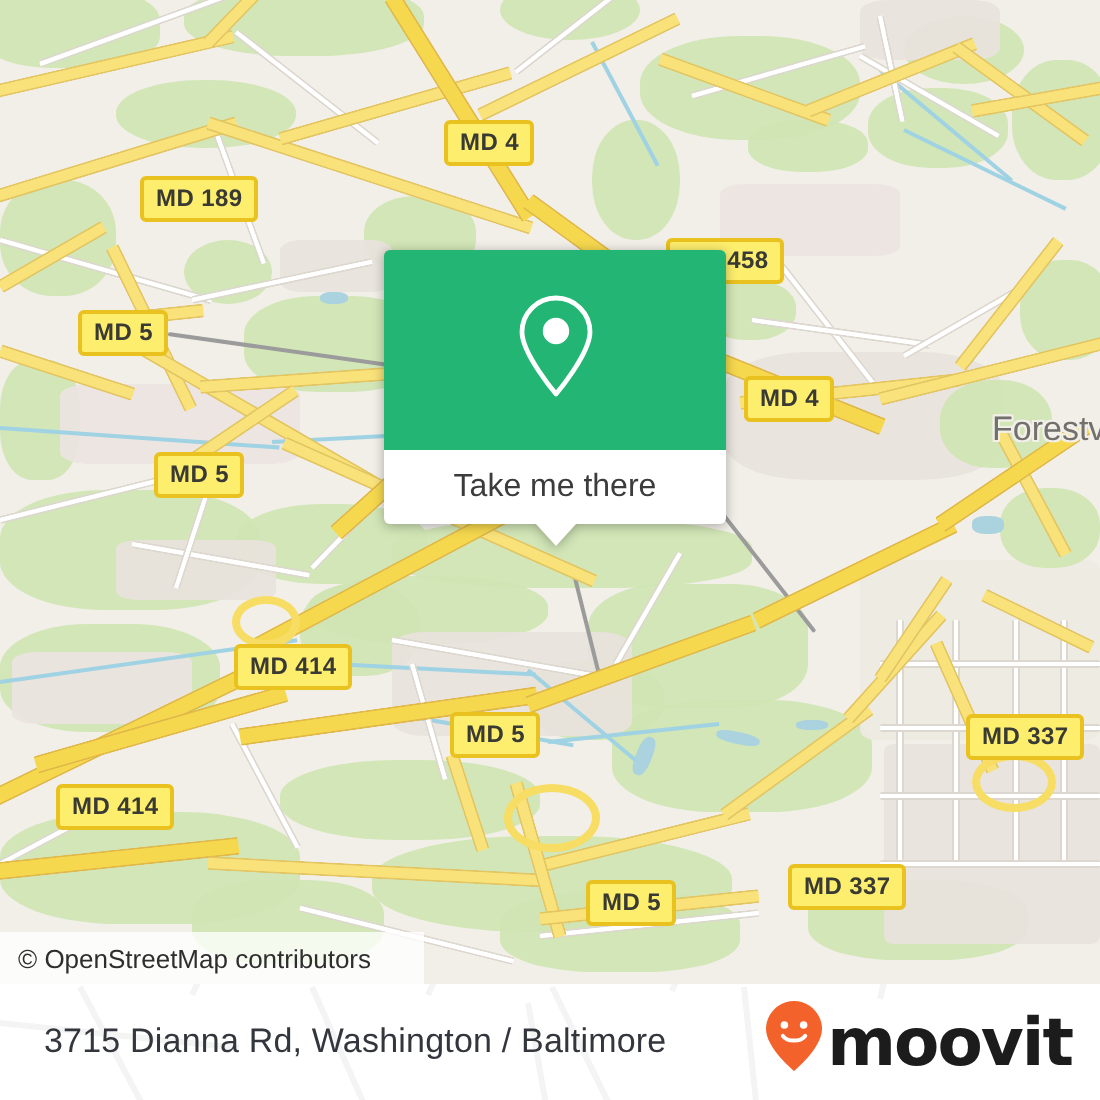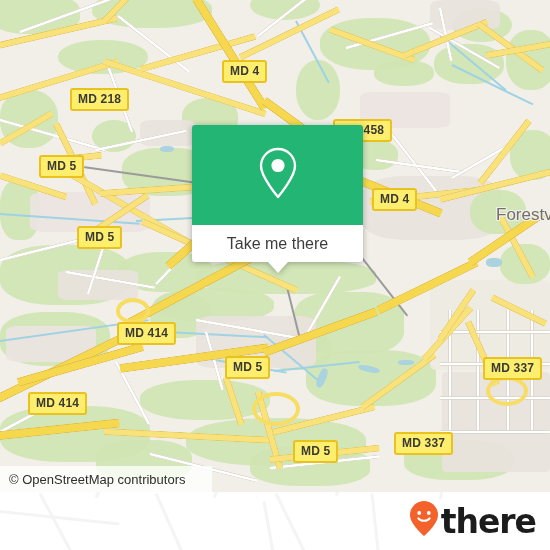--- a/index.html
+++ b/index.html
@@ -345,21 +345,21 @@
     <div class="road primary" style="left:258px;top:388px;width:80px;transform:rotate(74deg);"></div>
     <div class="road primary" style="left:270px;top:456px;width:110px;transform:rotate(-6deg);"></div>
     <div class="road primary" style="left:226px;top:374px;width:50px;transform:rotate(72deg);"></div>
     <div class="road primary" style="left:468px;top:318px;width:70px;transform:rotate(66deg);"></div>
     <div class="road primary" style="left:492px;top:294px;width:60px;transform:rotate(26deg);"></div>
     <div class="road primary" style="left:252px;top:392px;width:40px;border-radius:50%;height:26px;border:4px solid #f7dd63;background:transparent;"></div>
     <div class="road primary" style="left:486px;top:376px;width:34px;border-radius:50%;height:22px;border:4px solid #f7dd63;background:transparent;"></div>
     <div class="road primary" style="left:116px;top:298px;width:26px;border-radius:50%;height:18px;border:4px solid #f7dd63;background:transparent;"></div>
 
     <div class="shield" style="left:222px;top:60px;">MD 4</div>
-    <div class="shield" style="left:70px;top:88px;">MD 218</div>
+    <div class="shield" style="left:70px;top:88px;">MD 189</div>
     <div class="shield" style="left:333px;top:119px;">MD 458</div>
     <div class="shield" style="left:39px;top:155px;">MD 5</div>
     <div class="shield" style="left:372px;top:188px;">MD 4</div>
     <div class="shield" style="left:77px;top:226px;">MD 5</div>
     <div class="shield" style="left:117px;top:322px;">MD 414</div>
     <div class="shield" style="left:225px;top:356px;">MD 5</div>
     <div class="shield" style="left:483px;top:357px;">MD 337</div>
     <div class="shield" style="left:28px;top:392px;">MD 414</div>
     <div class="shield" style="left:394px;top:432px;">MD 337</div>
     <div class="shield" style="left:293px;top:440px;">MD 5</div>
@@ -391,27 +391,28 @@
     <div class="watermark" style="left:96px;top:4px;width:80px;transform:rotate(-64deg);"></div>
     <div class="watermark" style="left:156px;top:0px;width:86px;transform:rotate(66deg);"></div>
     <div class="watermark" style="left:214px;top:4px;width:78px;transform:rotate(-66deg);"></div>
     <div class="watermark" style="left:276px;top:0px;width:86px;transform:rotate(64deg);"></div>
     <div class="watermark" style="left:336px;top:2px;width:76px;transform:rotate(-68deg);"></div>
     <div class="watermark" style="left:264px;top:8px;width:70px;transform:rotate(80deg);"></div>
     <div class="watermark" style="left:372px;top:0px;width:64px;transform:rotate(84deg);"></div>
     <div class="watermark" style="left:440px;top:6px;width:56px;transform:rotate(-76deg);"></div>
     <div class="watermark" style="left:0px;top:18px;width:120px;transform:rotate(6deg);"></div>
 
+    <div id="footer-address">3715 Dianna Rd, Washington / Baltimore</div>
 
     <div id="footer-logo">
       <span>
         <svg width="30" height="38" viewBox="0 0 30 38" aria-hidden="true">
           <path d="M15 1 C7.3 1 1 7.3 1 15 C1 24.5 15 36 15 36 C15 36 29 24.5 29 15 C29 7.3 22.7 1 15 1 Z" fill="#f4622c"></path>
           <circle cx="10.2" cy="13" r="1.9" fill="#ffffff"></circle>
           <circle cx="19.8" cy="13" r="1.9" fill="#ffffff"></circle>
           <path d="M9.4 18.4 C11.6 21.6 18.4 21.6 20.6 18.4" stroke="#ffffff" stroke-width="2" fill="none" stroke-linecap="round"></path>
         </svg>
       </span>
-      <span id="moovit-word">there</span>
+      <span id="moovit-word">moovit</span>
     </div>
   </div>
 
 </div>
 
 </body></html>

